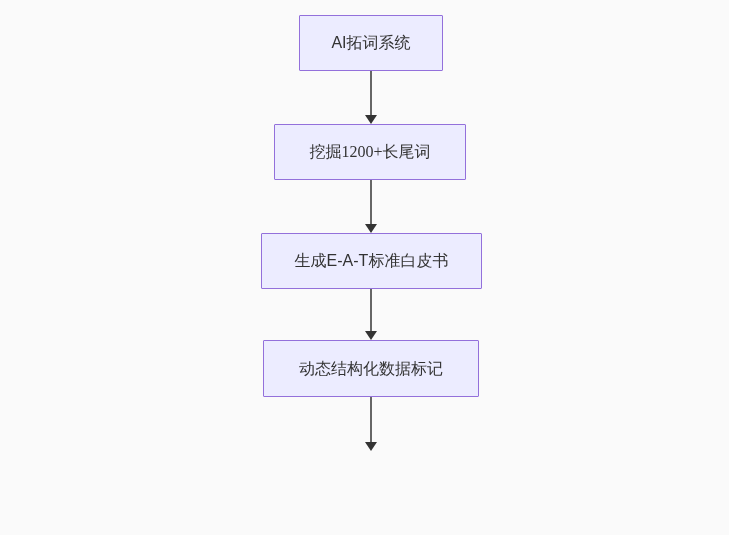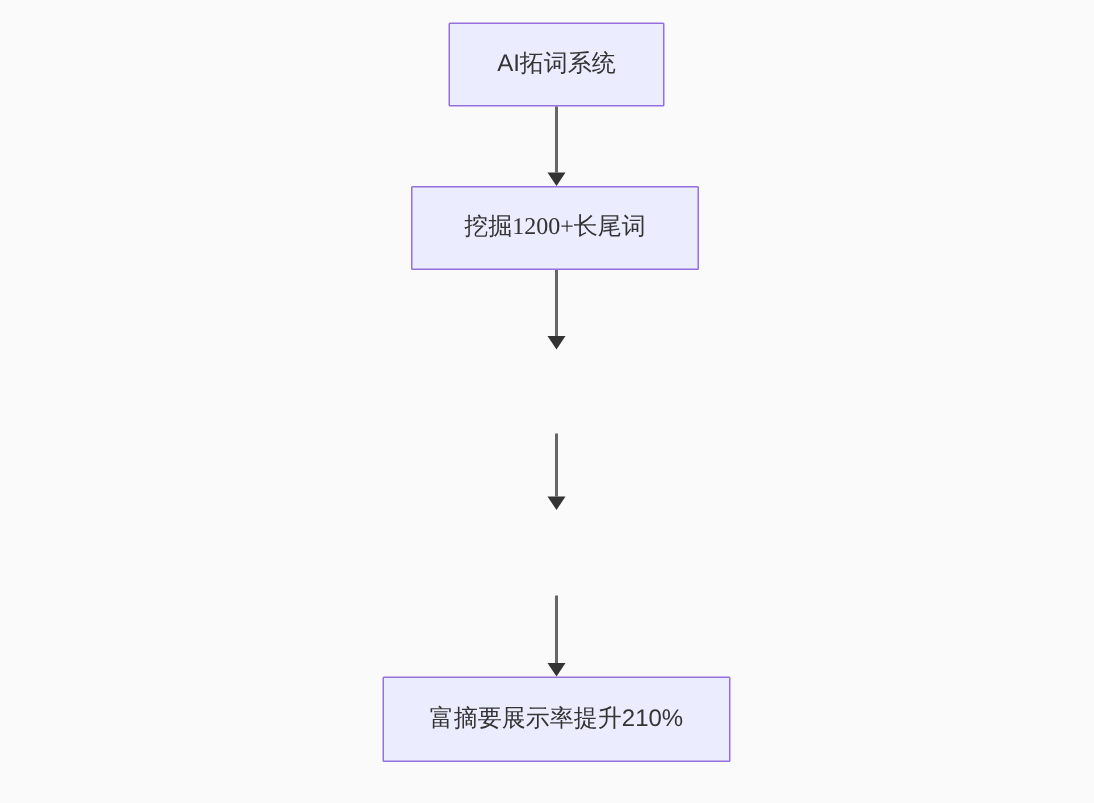--- a/index.html
+++ b/index.html
@@ -83,29 +83,32 @@
 
   <div class="node node-2">
     <span>挖掘1200+长尾词</span>
   </div>
 
   <div class="arrow arrow-2">
     <div class="shaft"></div>
     <div class="head"></div>
   </div>
 
+  <div class="node node-3">
+    <span>生成E-A-T标准白皮书</span>
+  </div>
 
   <div class="arrow arrow-3">
     <div class="shaft"></div>
     <div class="head"></div>
   </div>
 
+  <div class="node node-4">
+    <span>动态结构化数据标记</span>
+  </div>
 
   <div class="arrow arrow-4">
     <div class="shaft"></div>
     <div class="head"></div>
   </div>
 
-  <div class="node node-5">
-    <span>富摘要展示率提升210%</span>
-  </div>
 
 </div>
 
 </body></html>

